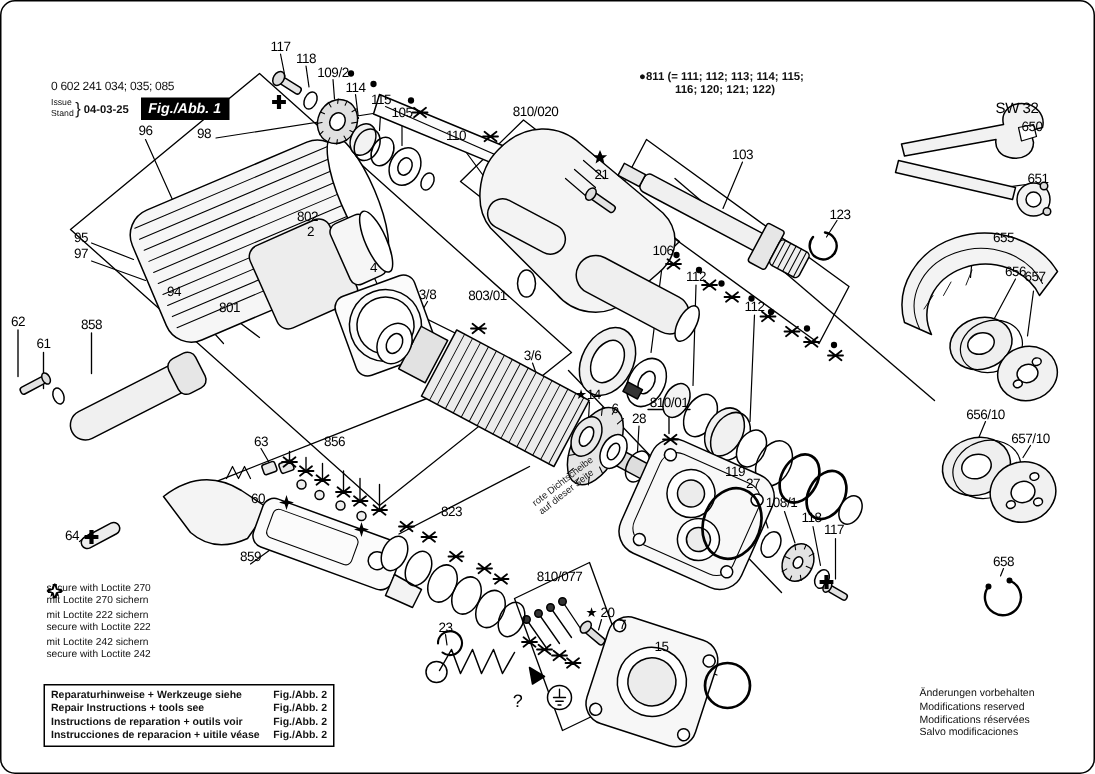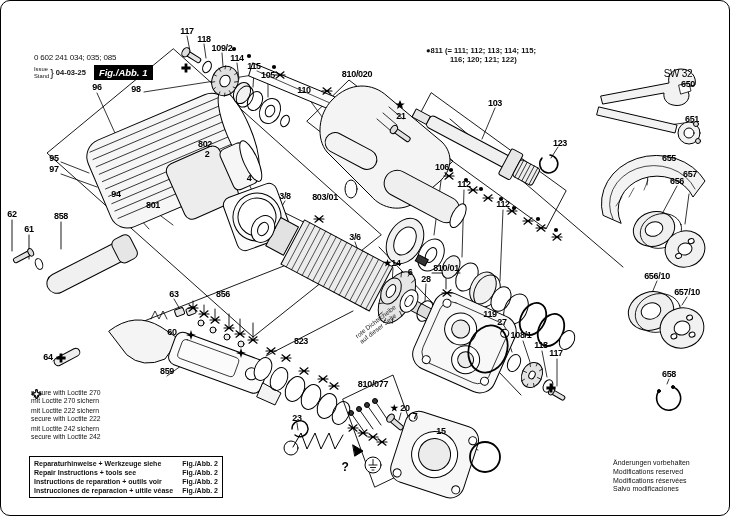--- a/index.html
+++ b/index.html
@@ -2,21 +2,21 @@
 <html><head>
 <meta charset="utf-8">
 <style>
   html,body{margin:0;padding:0;background:#fff;}
   .page{position:relative;width:730px;height:516px;background:#fff;border:1.5px solid #000;
         border-radius:10px;box-sizing:border-box;overflow:hidden;
         font-family:"Liberation Sans",sans-serif;color:#111;}
   svg{position:absolute;left:0;top:0;}
   svg *{stroke-linecap:round;stroke-linejoin:round;}
   .lab-layer,.txt-layer{position:absolute;left:0;top:0;width:730px;height:516px;pointer-events:none;}
-  .part-label{position:absolute;transform:translate(-50%,-50%);font-size:9px;font-weight:bold;
+  .part-label{position:absolute;transform:translate(-50%,-50%);font-size:9px;font-weight:normal;
               white-space:nowrap;letter-spacing:-0.3px;color:#000;}
   .part-label.sw{font-weight:normal;font-size:10px;}
   .part-label.q{font-size:12px;}
   
   .hdr{position:absolute;left:33px;top:26px;}
   .code{font-size:8px;letter-spacing:-0.2px;margin-top:26px;}
   .issue-wrap{display:flex;align-items:center;margin-top:3px;}
   .issue-col{font-size:5.8px;line-height:6.2px;}
   .brace{font-size:11px;margin:0 2px 0 1px;font-weight:normal;}
   .date{font-size:7.5px;font-weight:bold;margin-right:8px;}
@@ -509,21 +509,21 @@
       <div class="part-label" style="left: 489px; top: 313px;">119</div>
       <div class="part-label" style="left: 501px; top: 321px;">27</div>
       <div class="part-label" style="left: 520px; top: 334px;">108/1</div>
       <div class="part-label" style="left: 540px; top: 344px;">118</div>
       <div class="part-label" style="left: 555px; top: 352px;">117</div>
       <div class="part-label sw" style="left: 677px; top: 72px;">SW 32</div>
       <div class="part-label" style="left: 687px; top: 83px;">650</div>
       <div class="part-label" style="left: 691px; top: 118px;">651</div>
       <div class="part-label" style="left: 648px; top: 157px; margin-left: 20px;">655</div>
       <div class="part-label" style="left: 676px; top: 180px;">656</div>
-      <div class="part-label" style="left: 689px; top: 173px;">657</div>
+      <div class="part-label" style="left: 689px; top: 183px;">657</div>
       <div class="part-label" style="left: 656px; top: 275px;">656/10</div>
       <div class="part-label" style="left: 686px; top: 291px;">657/10</div>
       <div class="part-label" style="left: 668px; top: 373px;">658</div>
     </div>
 
   <div class="txt-layer">
     <div class="hdr">
       <div class="code">0 602 241 034; 035; 085</div>
       <div class="issue-wrap">
         <div class="issue-col">

